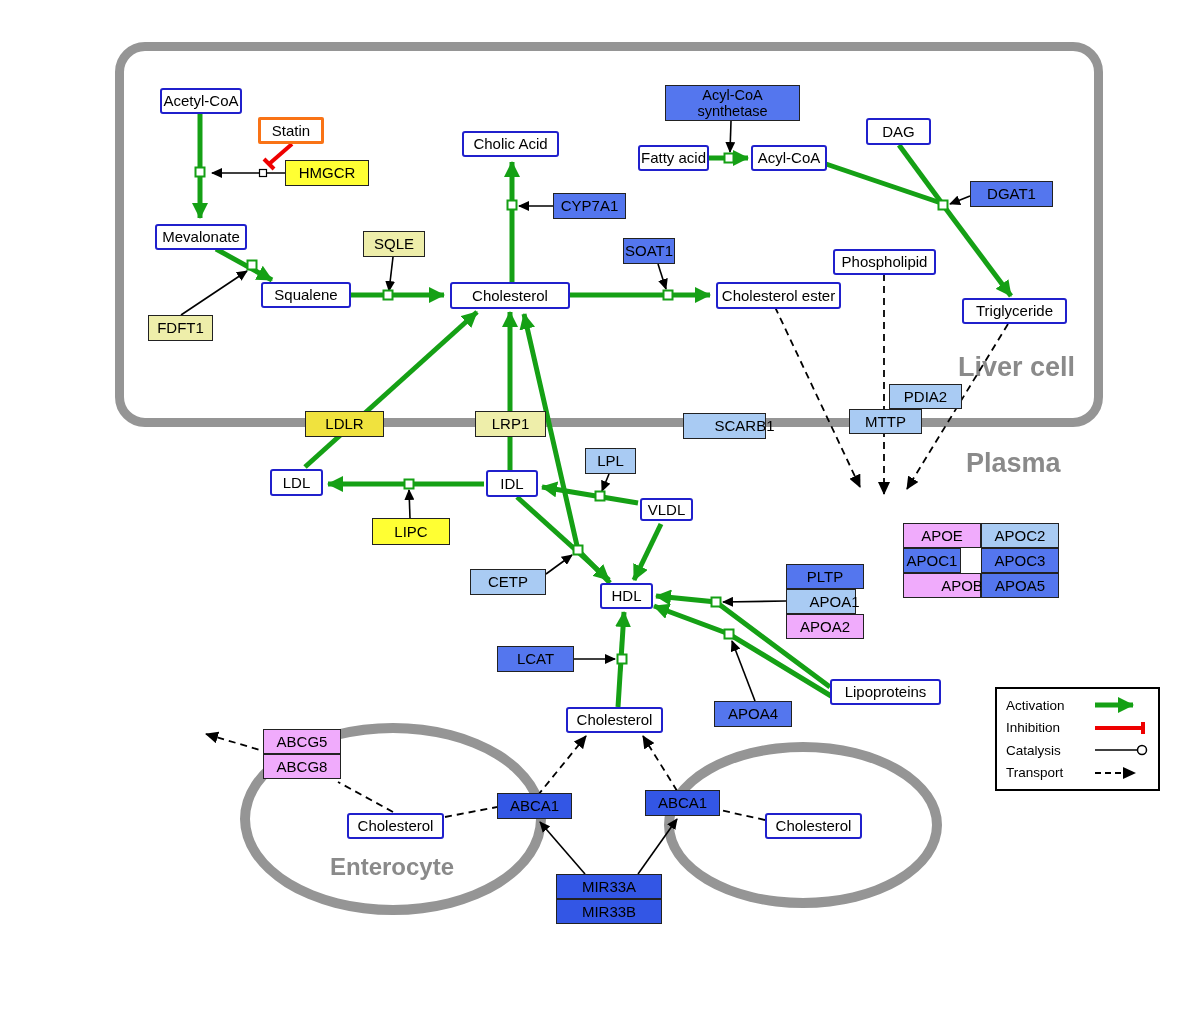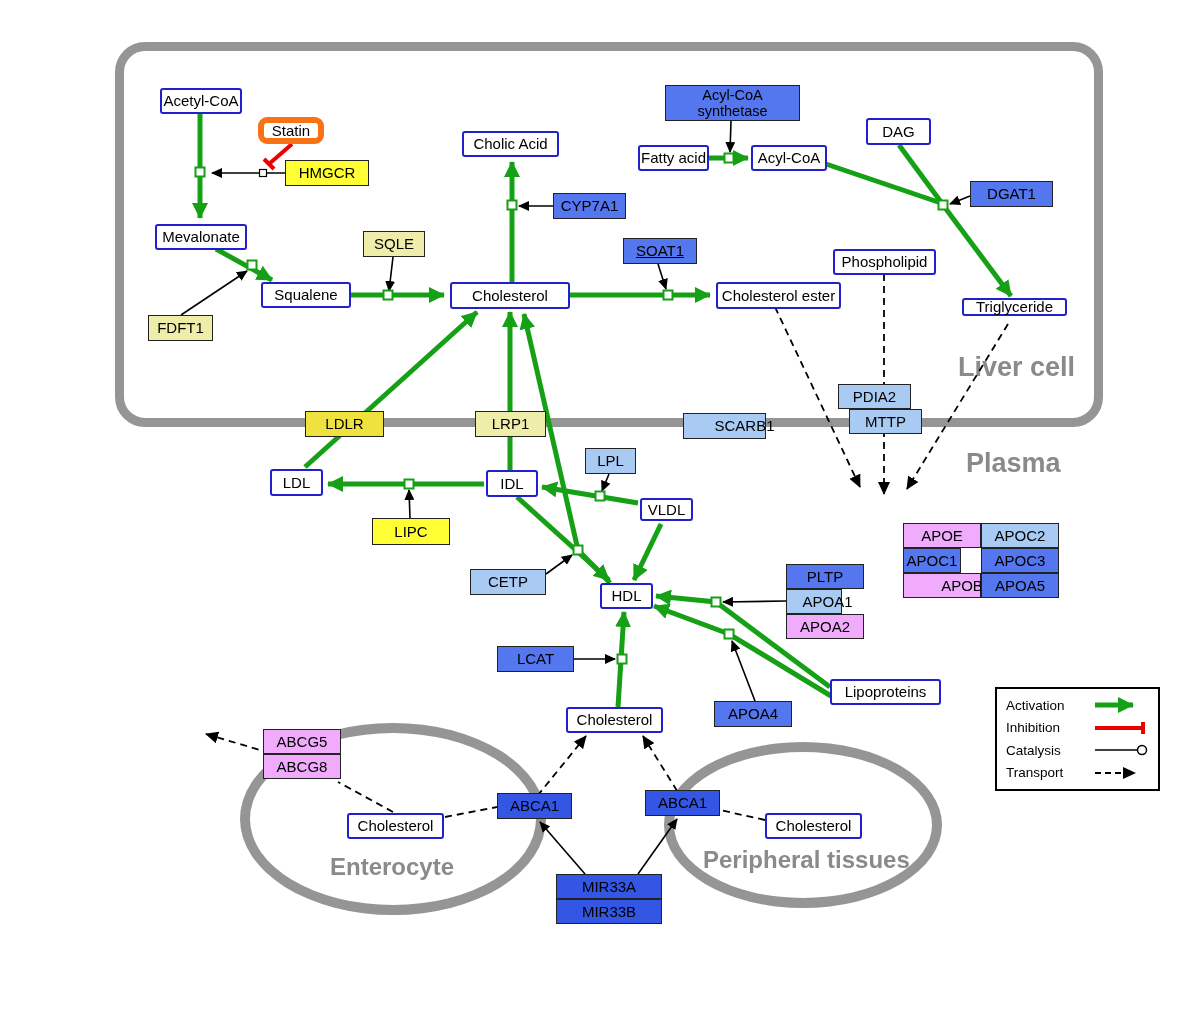--- a/index.html
+++ b/index.html
@@ -8,21 +8,21 @@
   .compartment{position:absolute;box-sizing:border-box;z-index:1;background:transparent;}
   #liver-comp{left:115px;top:42px;width:988px;height:385px;border:9px solid #959595;border-radius:30px;}
   #entero-comp{left:240px;top:723px;width:306px;height:192px;border:10px solid #959595;border-radius:50%;}
   #periph-comp{left:664px;top:742px;width:278px;height:166px;border:10px solid #959595;border-radius:50%;}
   #edges{position:absolute;left:0;top:0;z-index:2;}
   .clabel{position:absolute;font-weight:bold;color:#8a8a8a;z-index:2;white-space:nowrap;}
   .node{position:absolute;display:flex;align-items:center;justify-content:center;
         font-size:15px;color:#000;box-sizing:border-box;white-space:nowrap;z-index:3;
         background:#fff;text-align:center;line-height:16px;}
   .metab{border:2px solid #2020cc;border-radius:3px;}
-  .redb{border:6px solid #f97316;border-radius:9px;}
+  .redb{border:3px solid #f97316;border-radius:2px;}
   .gene{border:1px solid #222;}
   .b1{background:#a9cbf3;}   
   .b2{background:#5476ee;}   
   .b3{background:#3356e5;}   
   .b4{background:#f0abfc;}   
   .y1{background:#ffff33;}   
   .y2{background:#f0e23e;}   
   .y3{background:#eeeeaa;}   
   .wrap{white-space:normal;font-size:14.5px;}
   .edgeG{stroke:#15a015;stroke-width:5;fill:none;}
@@ -42,21 +42,20 @@
 
 <div id="canvas">
 
   <div id="liver-comp" class="compartment"></div>
   <div id="entero-comp" class="compartment"></div>
   <div id="periph-comp" class="compartment"></div>
 
   <div class="clabel" style="left:958px;top:352px;font-size:27px;">Liver cell</div>
   <div class="clabel" style="left:966px;top:448px;font-size:27px;">Plasma</div>
   <div class="clabel" style="left:330px;top:853px;font-size:24px;">Enterocyte</div>
-  <div class="clabel" style="left:703px;top:846px;font-size:24px;">Peripheral tissues</div>
 
   <svg id="edges" width="1200" height="1013">
     <defs>
       <marker id="mG" markerUnits="userSpaceOnUse" markerWidth="18" markerHeight="16" refX="15" refY="8" orient="auto">
           <path d="M0,0 L16,8 L0,16 Z" fill="#15a015"></path>
         </marker>
       <marker id="mB" markerUnits="userSpaceOnUse" markerWidth="12" markerHeight="10" refX="10" refY="5" orient="auto">
           <path d="M0,0 L11,5 L0,10 Z" fill="#000"></path>
         </marker>
       <marker id="mD" markerUnits="userSpaceOnUse" markerWidth="14" markerHeight="12" refX="12" refY="6" orient="auto">
@@ -140,46 +139,46 @@
   <div class="node metab" style="left:160px;top:88px;width:82px;height:26px;">Acetyl-CoA</div>
   <div class="node redb" style="left:258px;top:117px;width:66px;height:27px;">Statin</div>
   <div class="node gene y1" style="left:285px;top:160px;width:84px;height:26px;">HMGCR</div>
   <div class="node metab" style="left:155px;top:224px;width:92px;height:26px;">Mevalonate</div>
   <div class="node gene y3" style="left:363px;top:231px;width:62px;height:26px;">SQLE</div>
   <div class="node gene y3" style="left:148px;top:315px;width:65px;height:26px;">FDFT1</div>
   <div class="node metab" style="left:261px;top:282px;width:90px;height:26px;">Squalene</div>
   <div class="node metab" style="left:450px;top:282px;width:120px;height:27px;">Cholesterol</div>
   <div class="node metab" style="left:462px;top:131px;width:97px;height:26px;">Cholic Acid</div>
   <div class="node gene b2" style="left:553px;top:193px;width:73px;height:26px;">CYP7A1</div>
-  <div class="node gene b2" style="left:623px;top:238px;width:74px;height:26px;text-decoration:underline;">SOAT1</div>
+  <div class="node gene b2" style="left:623px;top:238px;width:52px;height:26px;">SOAT1</div>
   <div class="node metab" style="left:716px;top:282px;width:125px;height:27px;">Cholesterol ester</div>
   <div class="node gene b2 wrap" style="left:665px;top:85px;width:135px;height:36px;">Acyl-CoA synthetase</div>
   <div class="node metab" style="left:638px;top:145px;width:71px;height:26px;">Fatty acid</div>
   <div class="node metab" style="left:751px;top:145px;width:76px;height:26px;">Acyl-CoA</div>
   <div class="node metab" style="left:866px;top:118px;width:65px;height:27px;">DAG</div>
   <div class="node gene b2" style="left:970px;top:181px;width:83px;height:26px;">DGAT1</div>
   <div class="node metab" style="left:833px;top:249px;width:103px;height:26px;">Phospholipid</div>
-  <div class="node metab" style="left:962px;top:298px;width:105px;height:18px;">Triglyceride</div>
-  <div class="node gene b1" style="left:838px;top:384px;width:73px;height:25px;">PDIA2</div>
+  <div class="node metab" style="left:962px;top:298px;width:105px;height:26px;">Triglyceride</div>
+  <div class="node gene b1" style="left:889px;top:384px;width:73px;height:25px;">PDIA2</div>
   <div class="node gene b1" style="left:849px;top:409px;width:73px;height:25px;">MTTP</div>
 
   <div class="node gene y2" style="left:305px;top:411px;width:79px;height:26px;">LDLR</div>
   <div class="node gene y3" style="left:475px;top:411px;width:71px;height:26px;">LRP1</div>
   <div class="node gene b1" style="left:683px;top:413px;width:83px;height:26px;padding-left:40px;">SCARB1</div>
 
   <div class="node metab" style="left:270px;top:469px;width:53px;height:27px;">LDL</div>
   <div class="node metab" style="left:486px;top:470px;width:52px;height:27px;">IDL</div>
   <div class="node gene b1" style="left:585px;top:448px;width:51px;height:26px;">LPL</div>
   <div class="node metab" style="left:640px;top:498px;width:53px;height:23px;">VLDL</div>
   <div class="node gene y1" style="left:372px;top:518px;width:78px;height:27px;">LIPC</div>
   <div class="node gene b1" style="left:470px;top:569px;width:76px;height:26px;">CETP</div>
   <div class="node metab" style="left:600px;top:583px;width:53px;height:26px;">HDL</div>
   <div class="node gene b2" style="left:497px;top:646px;width:77px;height:26px;">LCAT</div>
   <div class="node gene b2" style="left:786px;top:564px;width:78px;height:25px;">PLTP</div>
-  <div class="node gene b1" style="left:786px;top:589px;width:56px;height:25px;padding-left:27px;">APOA1</div>
+  <div class="node gene b1" style="left:786px;top:589px;width:70px;height:25px;padding-left:27px;">APOA1</div>
   <div class="node gene b4" style="left:786px;top:614px;width:78px;height:25px;">APOA2</div>
   <div class="node gene b2" style="left:714px;top:701px;width:78px;height:26px;">APOA4</div>
   <div class="node metab" style="left:830px;top:679px;width:111px;height:26px;">Lipoproteins</div>
   <div class="node metab" style="left:566px;top:707px;width:97px;height:26px;">Cholesterol</div>
 
   <div class="node gene b4" style="left:903px;top:523px;width:78px;height:25px;">APOE</div>
   <div class="node gene b1" style="left:981px;top:523px;width:78px;height:25px;">APOC2</div>
   <div class="node gene b2" style="left:903px;top:548px;width:58px;height:25px;">APOC1</div>
   <div class="node gene b2" style="left:981px;top:548px;width:78px;height:25px;">APOC3</div>
   <div class="node gene b4" style="left:903px;top:573px;width:78px;height:25px;padding-left:40px;">APOB</div>

